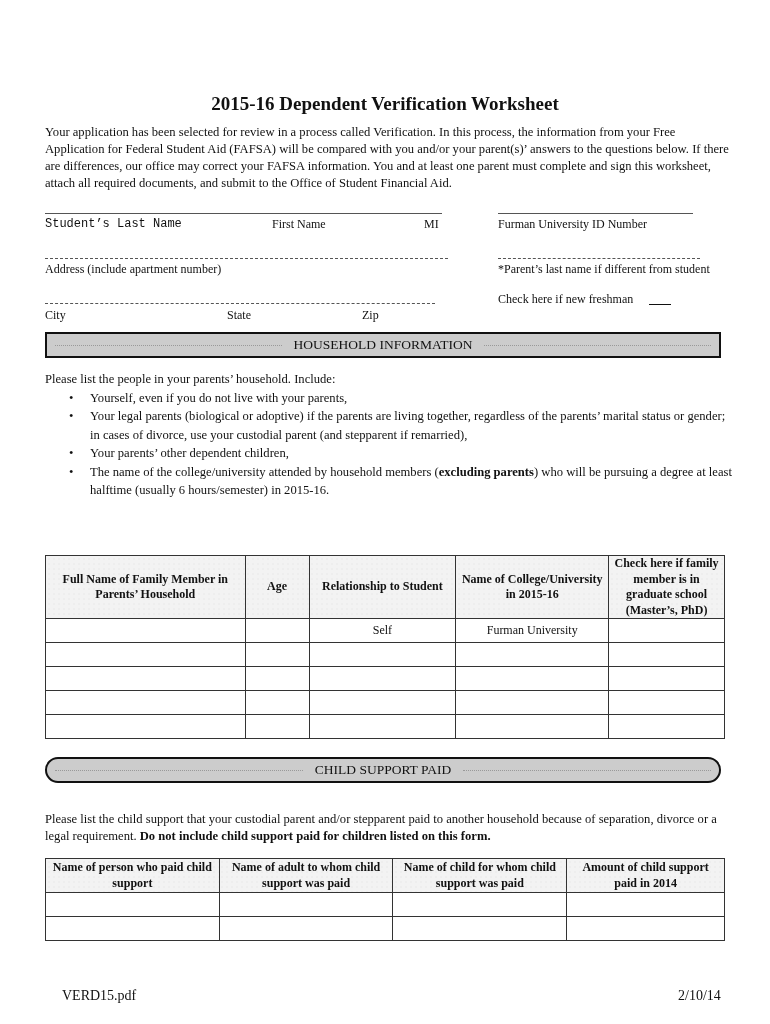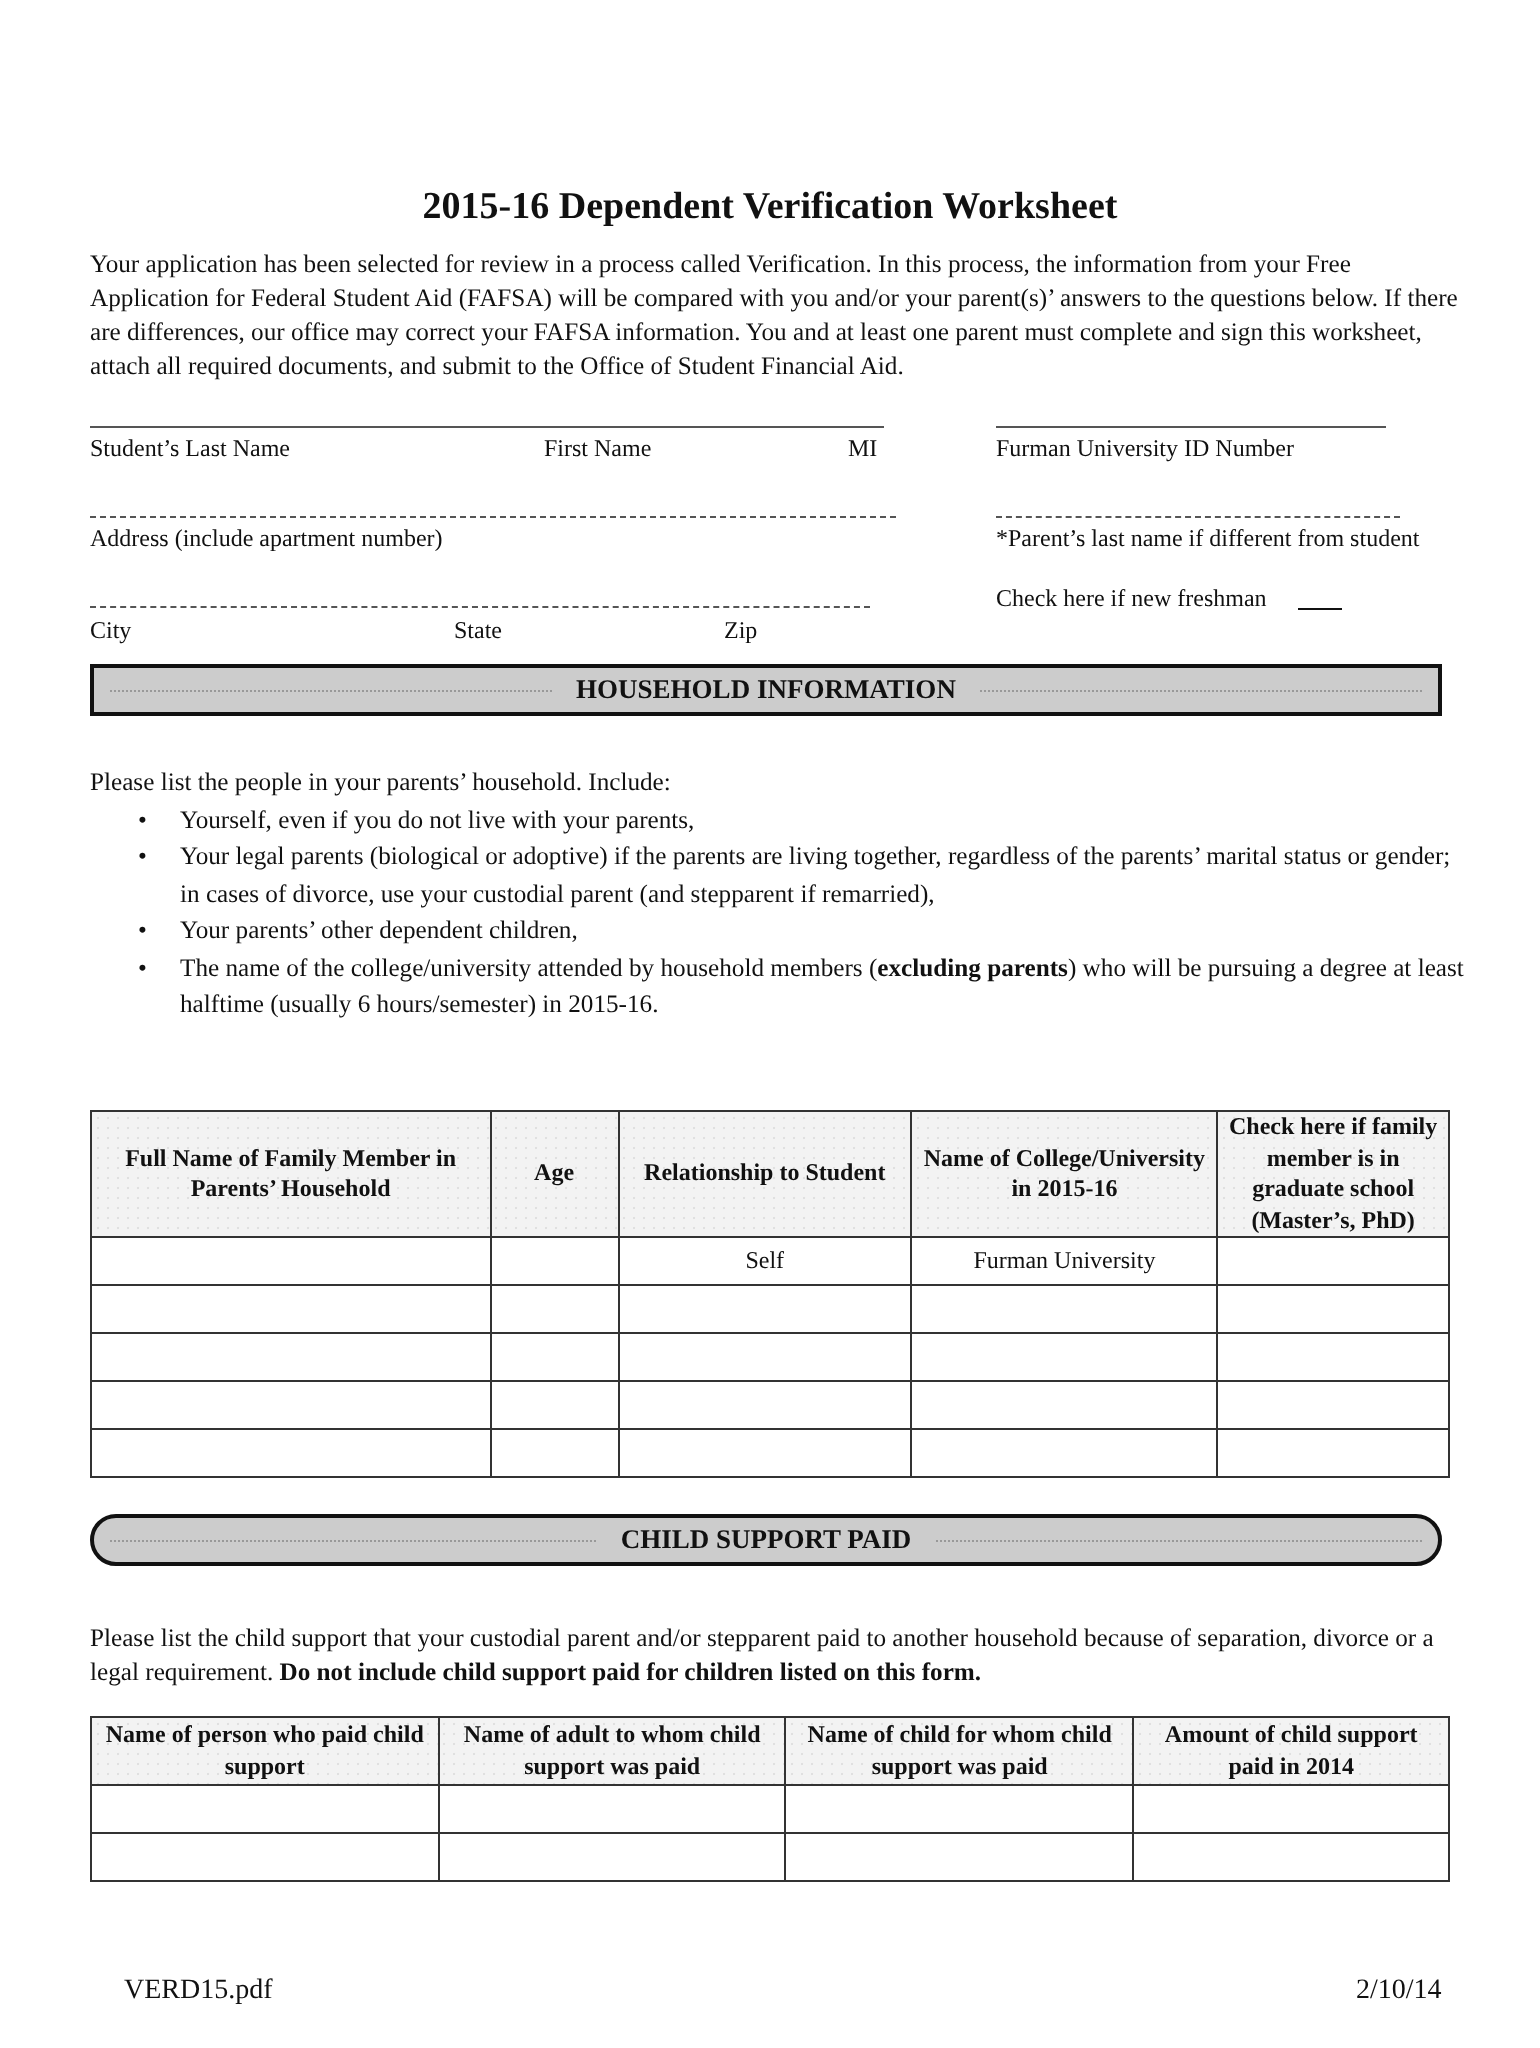--- a/index.html
+++ b/index.html
@@ -13,22 +13,22 @@
     font-size: 19px; font-weight: bold;
   }
   .intro {
     left: 45px; top: 124px; width: 690px; font-size: 12.6px; line-height: 17px;
   }
   .line { position: absolute; border-top: 1px solid #555; height: 0; }
   .lbl { position: absolute; font-size: 12px; }
   .band {
     position: absolute; left: 45px; width: 676px; height: 26px;
     background: #cccccc; border: 2px solid #111; box-sizing: border-box;
-    display: flex; align-items: center; justify-content: flex-end;
-    font-weight: bold; font-size: 13.5px;
+    display: flex; align-items: center; justify-content: flex-start;
+    font-weight: normal; font-size: 13.5px;
   }
   .band::before, .band::after {
     content: ""; flex: 1; border-top: 1px dotted #999; margin: 0 8px;
   }
   .band span { padding: 0 4px; }
   .para { position: absolute; left: 45px; width: 690px; font-size: 12.6px; line-height: 18.5px; }
   ul.bullets { margin: 0; padding: 0; list-style: none; }
   ul.bullets li { position: relative; padding-left: 45px; }
   ul.bullets li::before { content: "•"; position: absolute; left: 24px; }
   table.grid {
@@ -44,42 +44,42 @@
   b { font-weight: bold; }
 </style>
 </head>
 <body>
 
 <div class="abs title">2015-16 Dependent Verification Worksheet</div>
 <div class="abs intro">Your application has been selected for review in a process called Verification. In this process, the information from your Free Application for Federal Student Aid (FAFSA) will be compared with you and/or your parent(s)’ answers to the questions below. If there are differences, our office may correct your FAFSA information.  You and at least one parent must complete and sign this worksheet, attach all required documents, and submit to the Office of Student Financial Aid.</div>
 
 <div class="line" style="left:45px;top:213px;width:397px;"></div>
 <div class="line" style="left:498px;top:213px;width:195px;"></div>
-<div class="lbl" style="left:45px;top:217px;">Student’s Last Name</div>
+<div class="lbl" style="left:45px;top:217px;font-family:Liberation Mono, monospace;">Student’s Last Name</div>
 <div class="lbl" style="left:272px;top:217px;">First Name</div>
 <div class="lbl" style="left:424px;top:217px;">MI</div>
 <div class="lbl" style="left:498px;top:217px;">Furman University ID Number</div>
 
 <div class="line" style="left:45px;top:258px;width:403px;border-top-style:dashed;"></div>
 <div class="line" style="left:498px;top:258px;width:202px;border-top-style:dashed;"></div>
 <div class="lbl" style="left:45px;top:262px;">Address (include apartment number)</div>
 <div class="lbl" style="left:498px;top:262px;">*Parent’s last name if different from student</div>
 
 <div class="line" style="left:45px;top:303px;width:390px;border-top-style:dashed;"></div>
 <div class="lbl" style="left:498px;top:292px;">Check here if new freshman</div>
 <div class="line" style="left:649px;top:304px;width:22px;border-top:1.5px solid #111;"></div>
 <div class="lbl" style="left:45px;top:308px;">City</div>
 <div class="lbl" style="left:227px;top:308px;">State</div>
 <div class="lbl" style="left:362px;top:308px;">Zip</div>
 
 <div class="band" style="top:332px;">
   <span>HOUSEHOLD INFORMATION</span>
 </div>
 
-<div class="para" style="top:382px;">
+<div class="para" style="top:370px;">
   <div>Please list the people in your parents’ household. Include:</div>
   <ul class="bullets">
     <li>Yourself, even if you do not live with your parents,</li>
     <li>Your legal parents (biological or adoptive) if the parents are living together, regardless of the parents’ marital status or gender; in cases of divorce, use your custodial parent (and stepparent if remarried),</li>
     <li>Your parents’ other dependent children,</li>
     <li><span>The name of the college/university attended by household members (</span><b>excluding parents</b><span>) who will be pursuing a degree at least halftime (usually 6 hours/semester) in 2015-16.</span></li>
   </ul>
 </div>
 
 <table class="grid" style="left:45px;top:555px;width:680px;">

